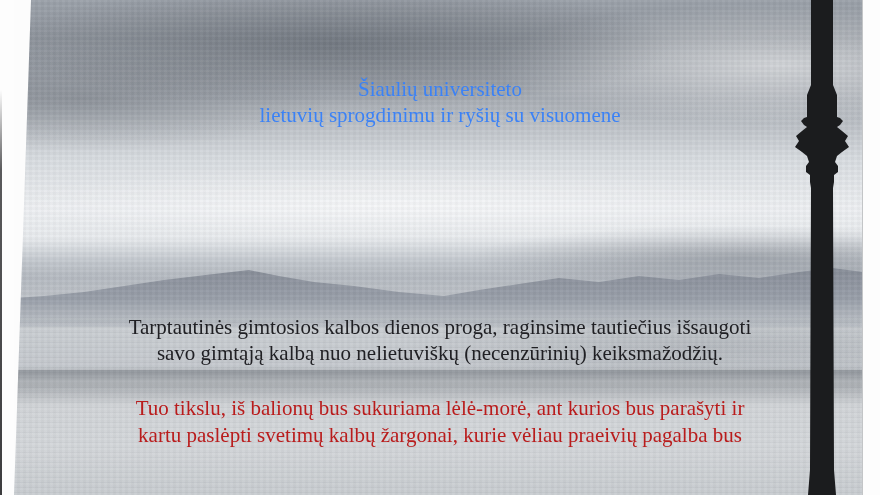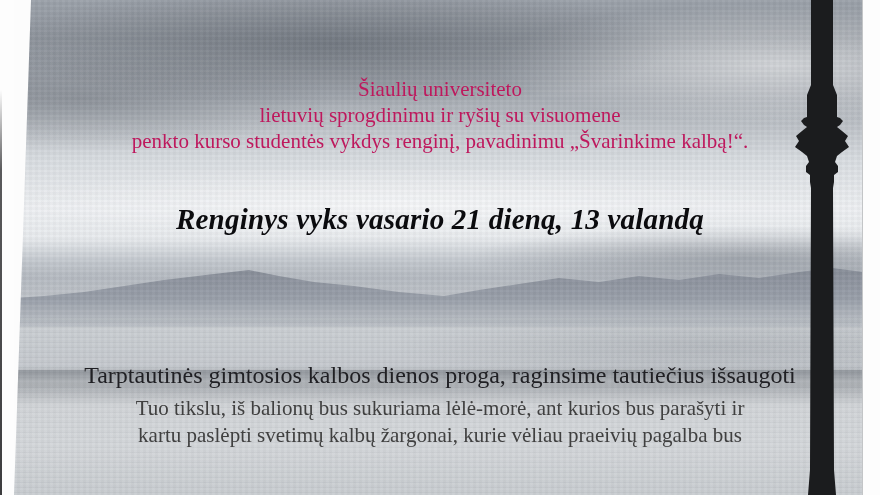--- a/index.html
+++ b/index.html
@@ -57,35 +57,35 @@
     background:linear-gradient(180deg,transparent 0,transparent 90px,#5a5a5c 170px,#3c3c3e 100%);
   }
   .margin-right{
     position:absolute;right:0;top:0;width:17px;height:100%;background:#fdfdfd;
     border-left:1px solid #c3c5c7;
   }
   
   .textline{white-space:nowrap;}
   .intro{
     position:absolute;left:0;right:0;top:76px;
-    text-align:center;font-size:21px;line-height:26px;color:#be185d;
+    text-align:center;font-size:21px;line-height:26px;color:#3b82f6;
   }
   .headline{
     position:absolute;left:0;right:0;top:204px;
     text-align:center;font-size:29px;line-height:31px;
     font-weight:700;font-style:italic;color:#0b0b0e;
     letter-spacing:.2px;
   }
   .para1{
     position:absolute;left:0;right:0;top:314px;
-    text-align:center;font-size:24px;line-height:26px;color:#202024;margin-top:48px;
+    text-align:center;font-size:21px;line-height:26px;color:#202024;
   }
   .para2{
     position:absolute;left:0;right:0;top:395px;
-    text-align:center;font-size:21px;line-height:27px;color:#404040;
+    text-align:center;font-size:21px;line-height:27px;color:#b91c1c;
   }
 </style>
 </head>
 <body>
 
 <div class="page">
 
   <div class="photo">
     <svg class="mountains" viewBox="0 0 849 75" preserveAspectRatio="none" aria-hidden="true">
       <defs>
@@ -100,29 +100,28 @@
       <path fill="url(#mgrad)" d="M0,46 L30,44 L70,40 L110,34 L150,28 L200,22 L235,18 L265,24 L300,30 L340,34 L385,40 L430,44 L465,38 L505,32 L545,26 L585,30 L625,24 L665,28 L705,22 L745,26 L785,20 L818,16 L849,20 L849,75 L0,75 Z"></path>
     </svg>
     <div class="water-streaks"></div>
     <div class="horizon-band"></div>
     <div class="grain"></div>
   </div>
 
   <div class="intro">
     <div class="textline">Šiaulių universiteto</div>
     <div class="textline">lietuvių sprogdinimu ir ryšių su visuomene</div>
-    <div class="textline">penkto kurso studentės vykdys renginį, pavadinimu „Švarinkime kalbą!“.</div>
   </div>
 
   <div class="headline">
-    <div class="textline">Renginys vyks vasario 21 dieną, 13 valandą</div>
   </div>
 
   <div class="para1">
     <div class="textline">Tarptautinės gimtosios kalbos dienos proga, raginsime tautiečius išsaugoti</div>
+    <div class="textline">savo gimtąją kalbą nuo nelietuviškų (necenzūrinių) keiksmažodžių.</div>
   </div>
 
   <div class="para2">
     <div class="textline">Tuo tikslu, iš balionų bus sukuriama lėlė-morė, ant kurios bus parašyti ir</div>
     <div class="textline">kartu paslėpti svetimų kalbų žargonai, kurie vėliau praeivių pagalba bus</div>
   </div>
 
   <svg class="pole" viewBox="0 0 70 495" preserveAspectRatio="none" aria-hidden="true">
     <path fill="#1b1c1e" d="M21,0 L43,0
          L43,85 L47,95 L47,117

